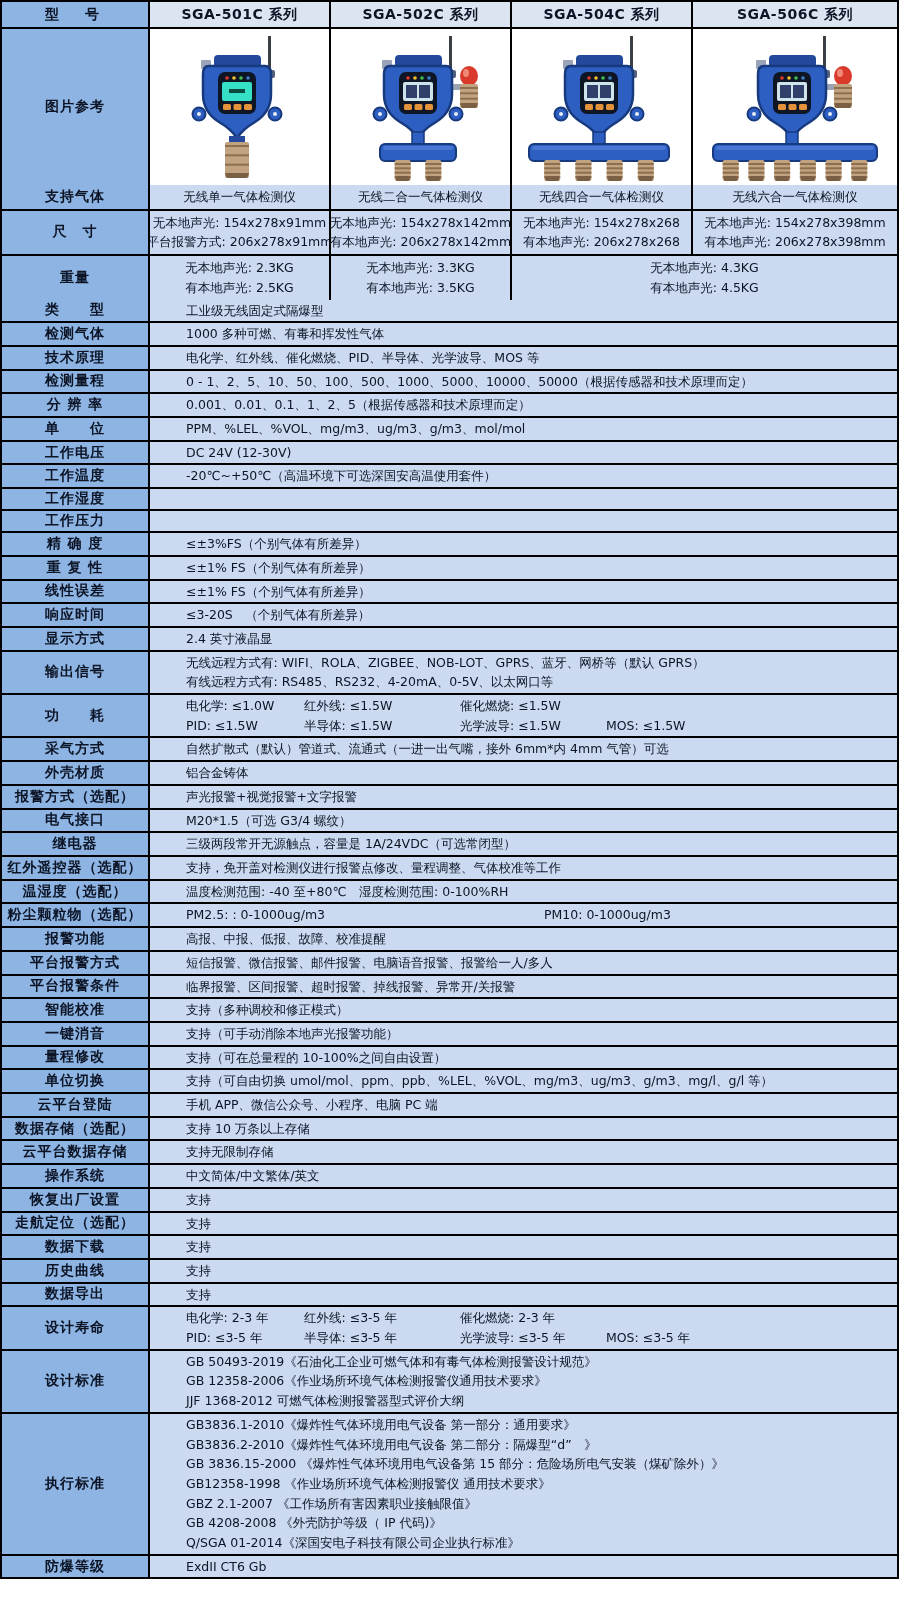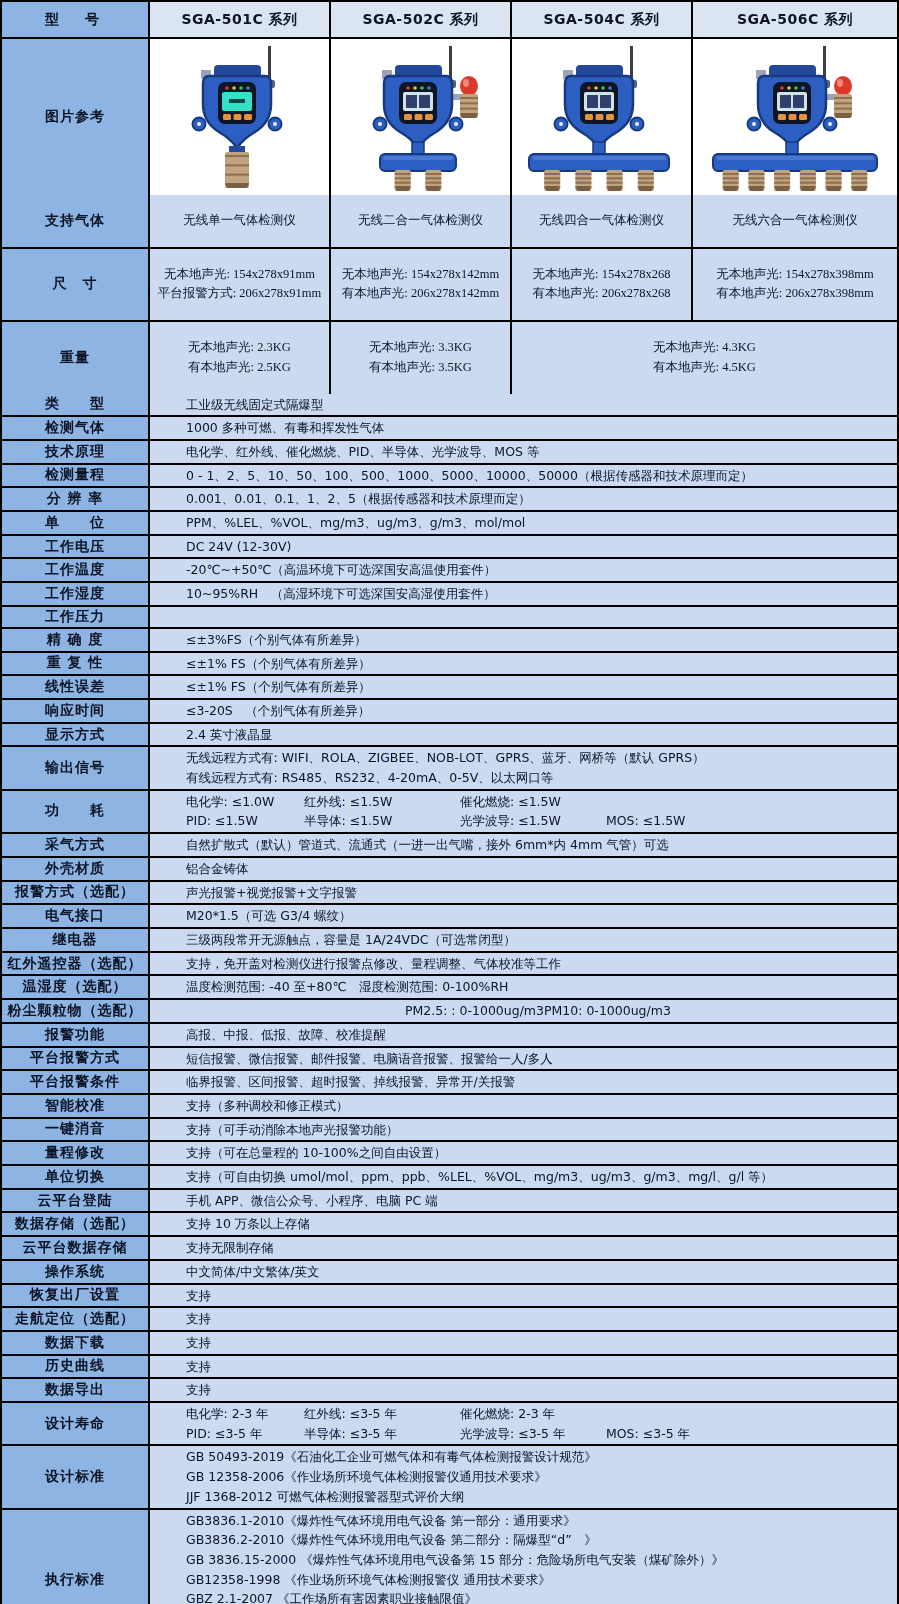--- a/index.html
+++ b/index.html
@@ -19,37 +19,37 @@
   }
   .cells{flex:1; display:flex; min-width:0;}
   .cell{
     box-sizing:border-box; border-right:2px solid #000; background:#cbdaf0;
     display:flex; flex-direction:column; align-items:center; justify-content:center;
     font-size:12.5px; text-align:center; overflow:hidden;
   }
   .cell:last-child{border-right:none;}
   .c1,.c2,.c3{width:181px; min-width:181px;}
   .c4{flex:1;}
-  .hrow .cell{background:#dbe5f1; font-weight:bold; font-size:14px; height:35px; letter-spacing:0.5px;}
+  .hrow .cell{background:#dbe5f1; font-weight:bold; font-size:14px; height:25px; letter-spacing:0.5px;}
   .hrow .label{letter-spacing:6px;}
   .irow .cell{background:#ffffff; height:156px;}
-  .mrow .cell{padding:16px 2px;font-family:Liberation Serif, serif;}
+  .mrow .cell{padding:2px 2px;}
   .mline{line-height:19.7px; white-space:nowrap;}
   .value{
     flex:1; min-width:0; background:#cbdaf0; padding:1px 10px; box-sizing:border-box;
     display:flex; flex-direction:column; justify-content:center; overflow:hidden;
   }
   .vline{line-height:19.7px; font-size:12.5px; white-space:nowrap; text-align:left;margin-left:26px;}
   .seg{display:inline-block; white-space:nowrap;}
   .vline[data-n="3"] .seg:nth-child(1),
   .vline[data-n="4"] .seg:nth-child(1){min-width:118px;}
   .vline[data-n="3"] .seg:nth-child(2),
   .vline[data-n="4"] .seg:nth-child(2){min-width:156px;}
   .vline[data-n="4"] .seg:nth-child(3){min-width:146px;}
-  .vline[data-n="2"] .seg:nth-child(1){min-width:358px;text-align:right;}
+  .vline[data-n="2"] .seg:nth-child(1){min-width:358px;}
   svg{display:block;}
 </style>
 </head>
 <body>
 
 <div class="spec-table">
   <div class="row hrow">
     <div class="label">型　号</div>
     <div class="cells">
       <div class="cell c1">SGA-501C 系列</div>
@@ -365,23 +365,20 @@
         </div>
       </div>
       <div class="row">
         <div class="label">工作温度</div>
         <div class="value">
           <div class="vline" data-n="1"><span class="seg">-20℃~+50℃（高温环境下可选深国安高温使用套件）</span></div>
         </div>
       </div>
       <div class="row">
         <div class="label">工作湿度</div>
-        <div class="value">
-          <div class="vline" data-n="1"><span class="seg">10~95%RH　（高湿环境下可选深国安高湿使用套件）</span></div>
-        </div>
       </div>
       <div class="row">
         <div class="label">工作压力</div>
       </div>
       <div class="row">
         <div class="label">精 确 度</div>
         <div class="value">
           <div class="vline" data-n="1"><span class="seg">≤±3%FS（个别气体有所差异）</span></div>
         </div>
       </div>

